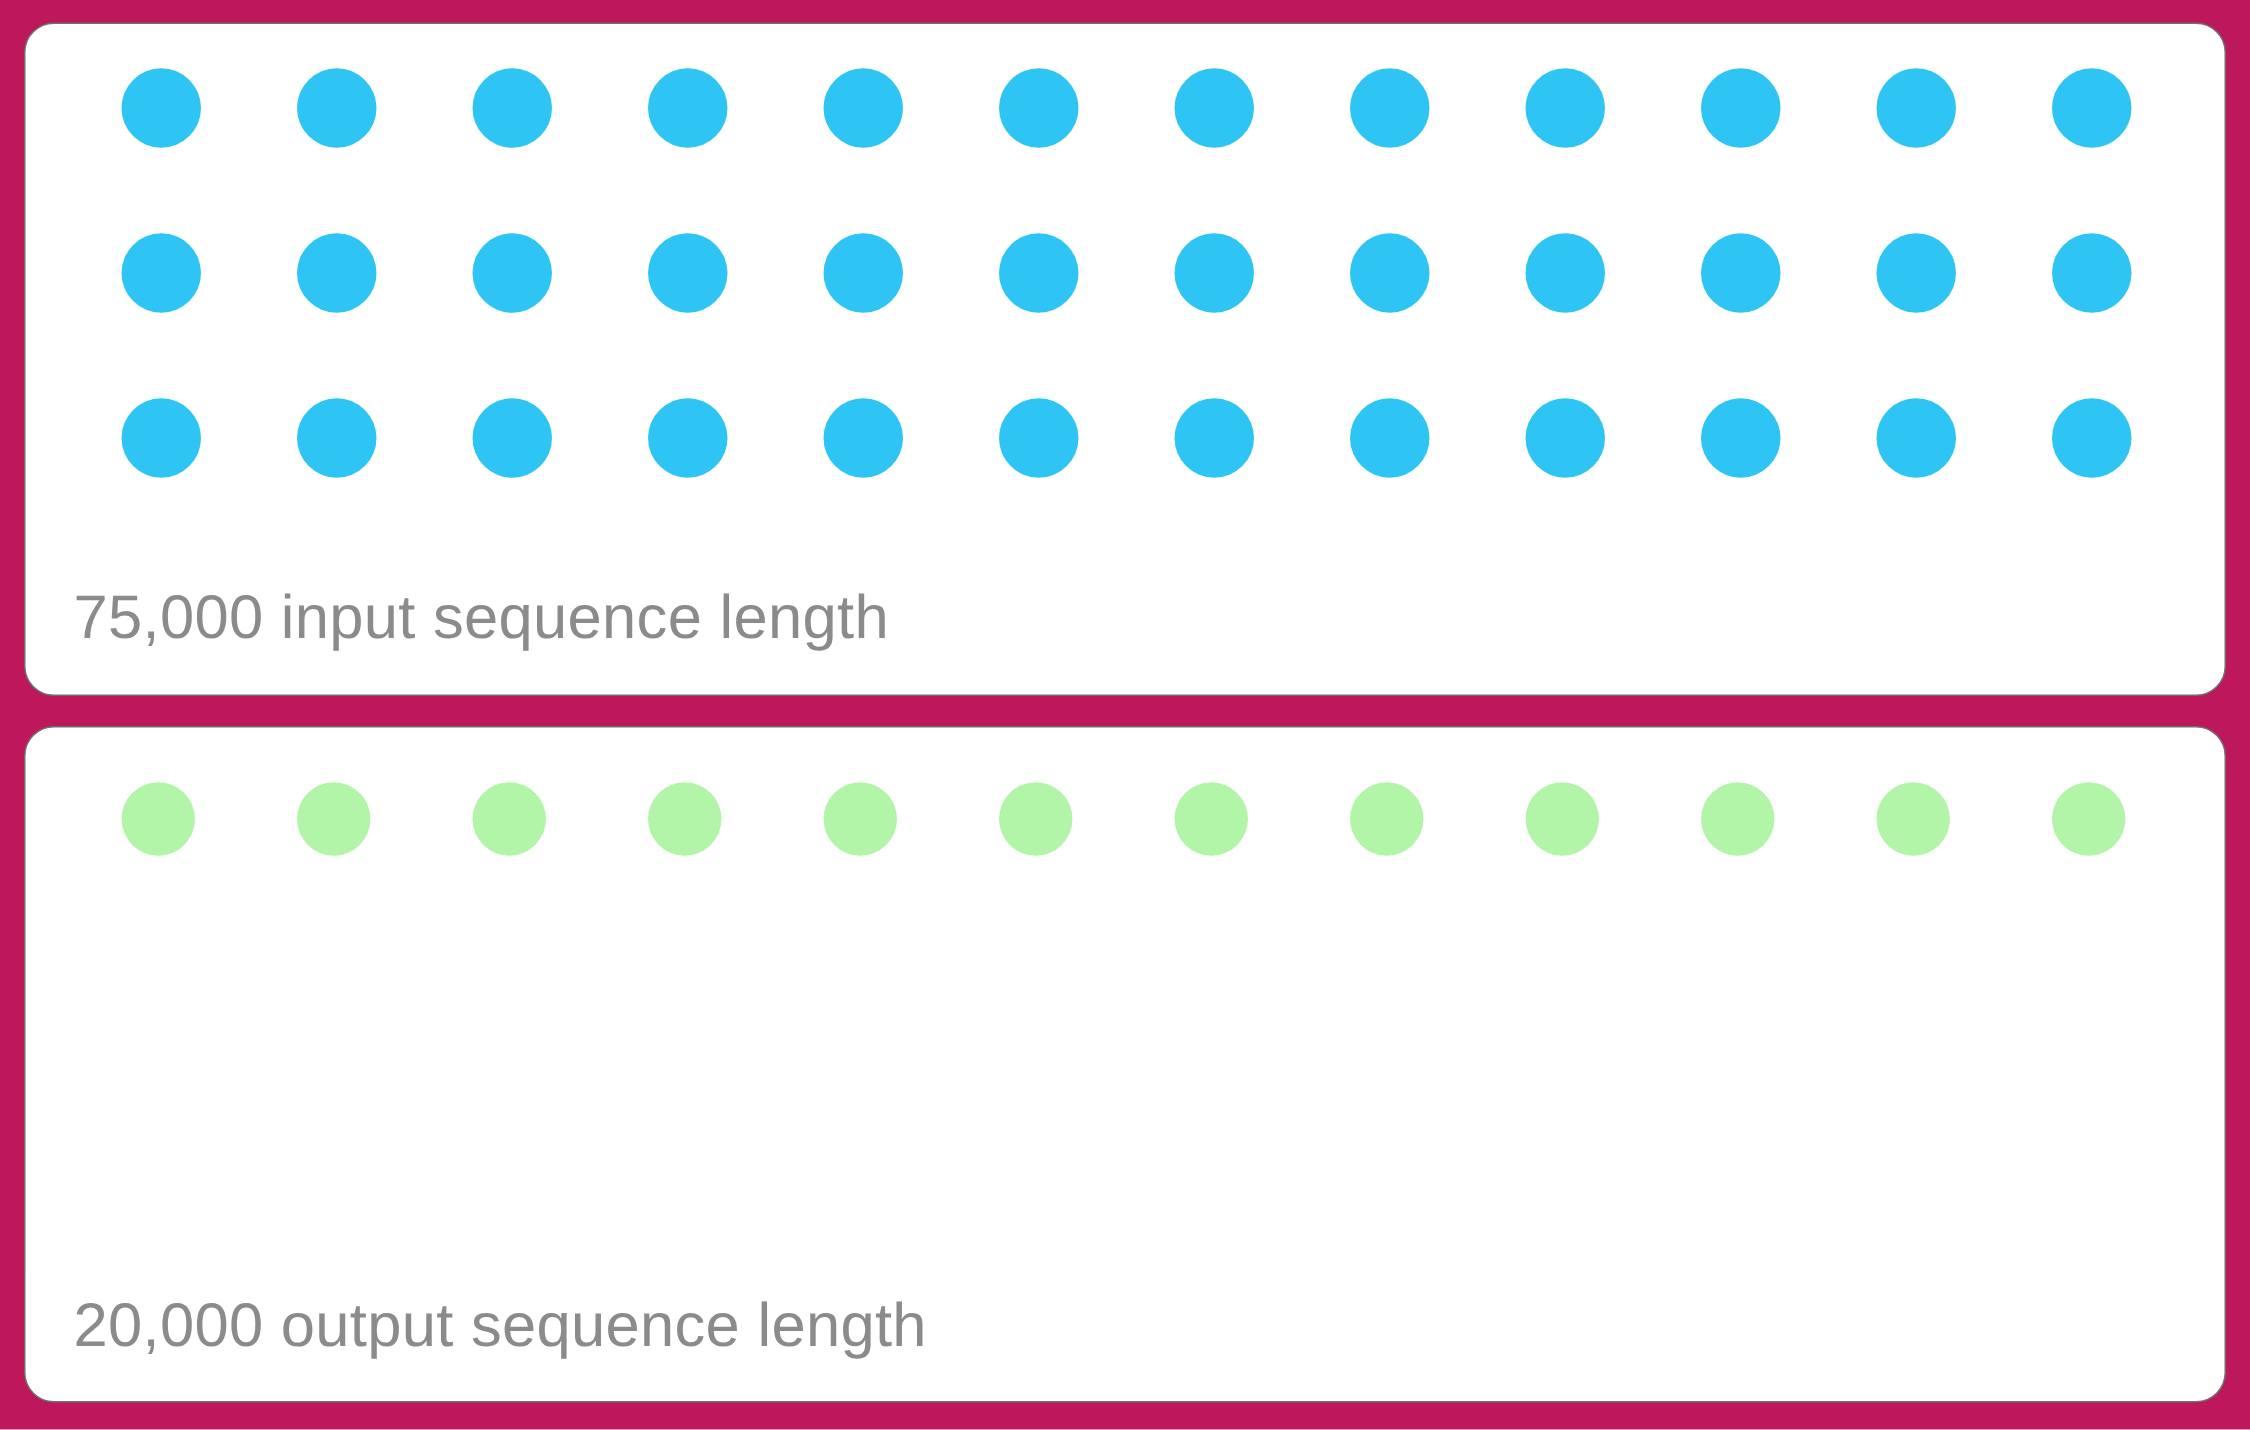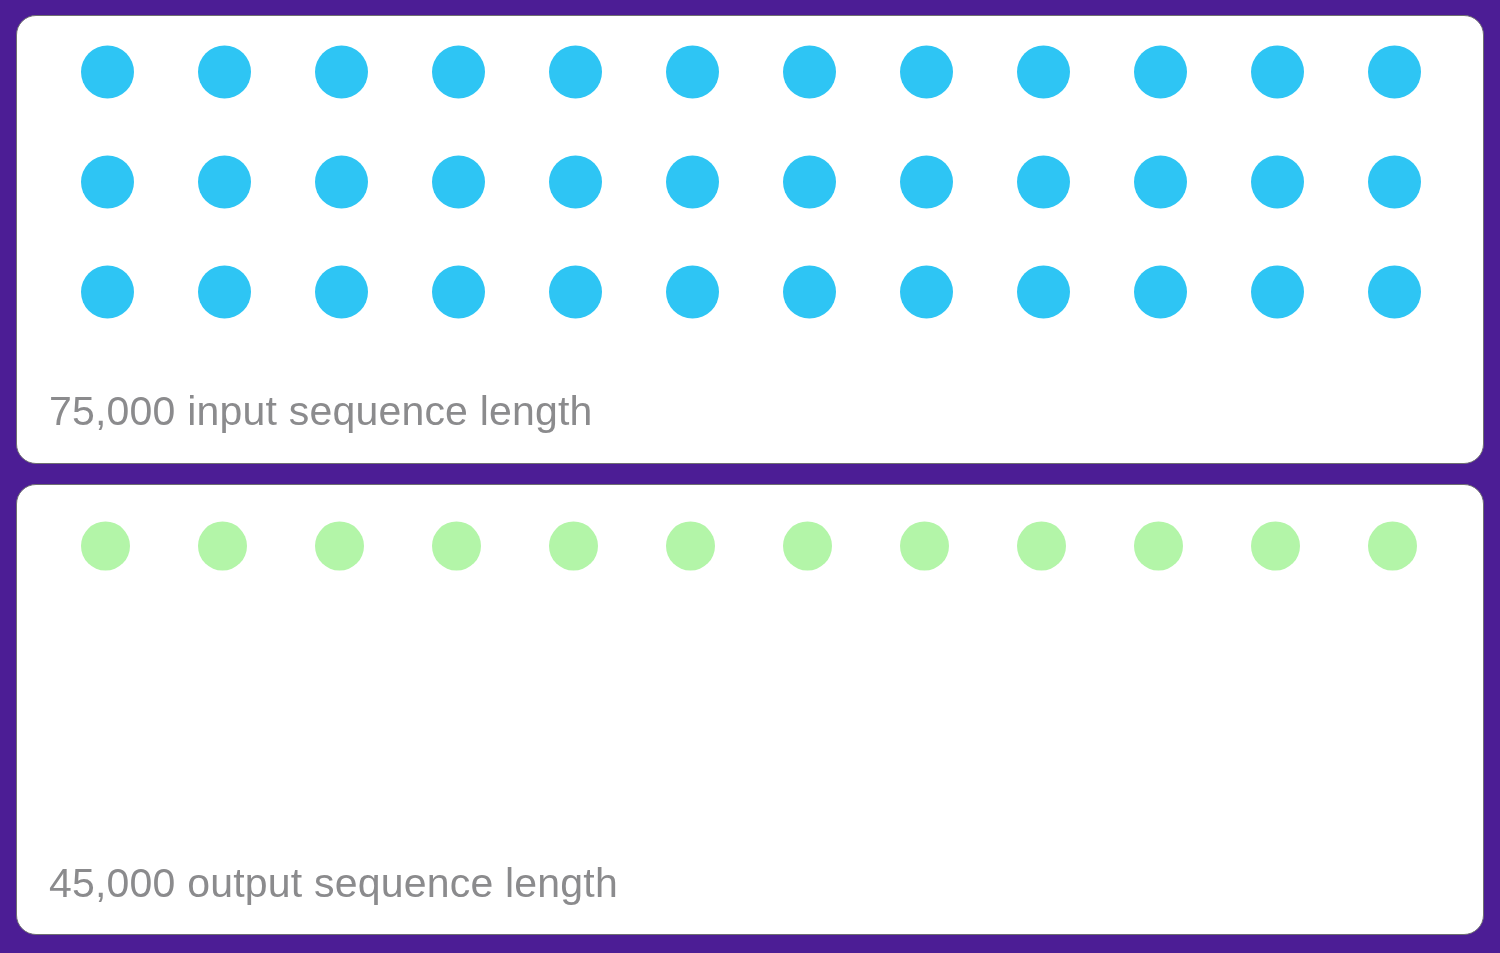--- a/index.html
+++ b/index.html
@@ -9,21 +9,21 @@
     height: 953px;
     background: #ffffff;
     font-family: "Liberation Sans", sans-serif;
     overflow: hidden;
   }
 
   #stage {
     position: relative;
     width: 1500px;
     height: 953px;
-    background: #4c1d95;
+    background: #be185d;
   }
 
   
   .card {
     position: absolute;
     left: 16px;
     width: 1468px;
     background: #ffffff;
     border: 1.6px solid #6f6f71;
     border-radius: 20px;
@@ -151,16 +151,16 @@
           <span class="dot green" style="left: 649px;"></span>
           <span class="dot green" style="left: 766px;"></span>
           <span class="dot green" style="left: 883px;"></span>
           <span class="dot green" style="left: 1000px;"></span>
           <span class="dot green" style="left: 1117px;"></span>
           <span class="dot green" style="left: 1234px;"></span>
           <span class="dot green" style="left: 1351px;"></span>
         </div>
       </div>
 
-    <div class="caption" id="caption-output">45,000 output sequence length</div>
+    <div class="caption" id="caption-output">20,000 output sequence length</div>
   </section>
 
 </div>
 
 </body></html>

